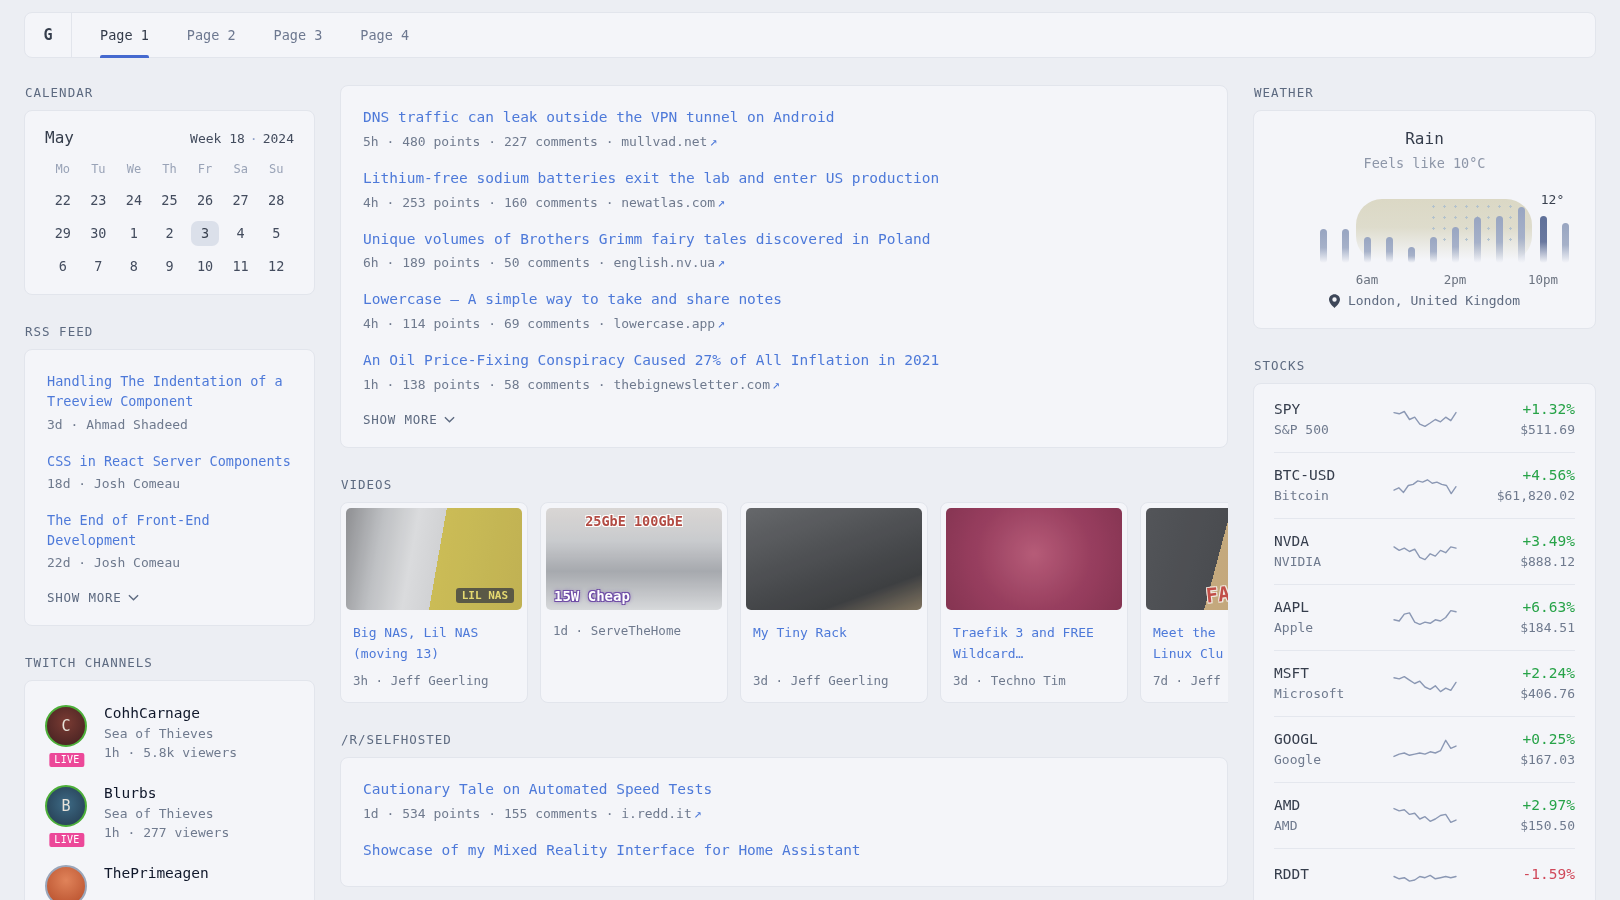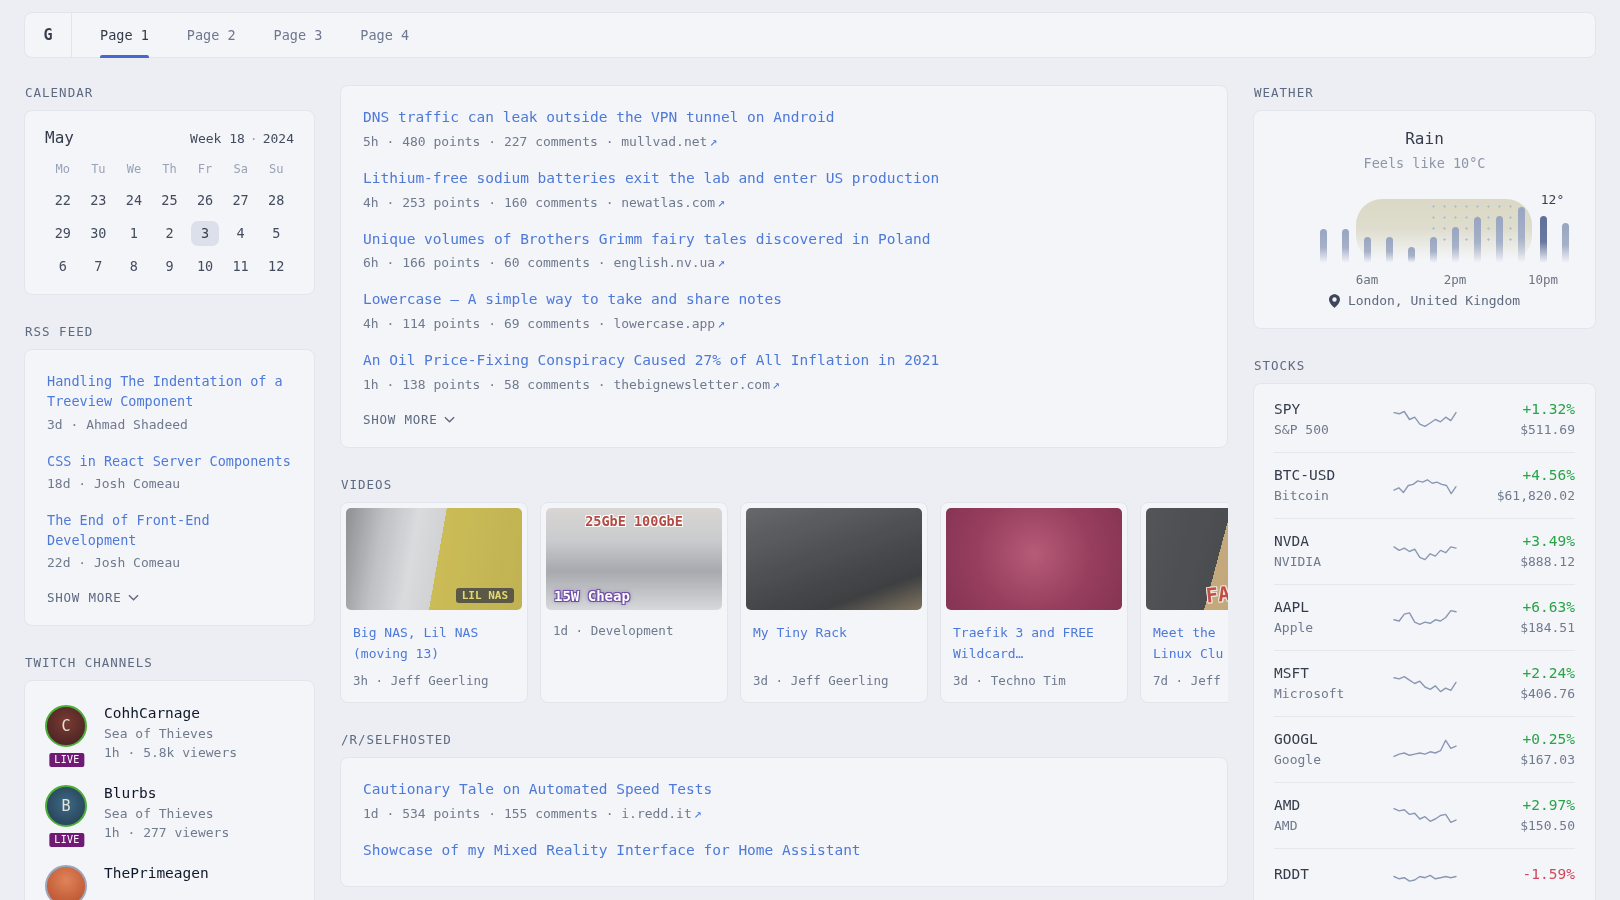--- a/index.html
+++ b/index.html
@@ -53,21 +53,21 @@
     letter-spacing:.06em; margin:20px 0 14px; cursor:pointer; }
 
   
   .twitch { padding:6px 20px; }
   .t-row { display:flex; gap:15px; margin:18px 0 22px; cursor:pointer; }
   .avatar-wrap { position:relative; width:44px; flex:0 0 44px; }
   .avatar { width:42px; height:42px; border-radius:50%; border:2px solid #9aa6ba;
     display:flex; align-items:center; justify-content:center; color:#e8e3da; font-size:15px; }
   .t-row.is-live .avatar { border-color:#4caf39; }
   .live-badge { position:absolute; left:50%; transform:translateX(-50%); bottom:-6px;
-    background:#701a75; color:#fff; font-size:10px; letter-spacing:.03em;
+    background:#ec4899; color:#fff; font-size:10px; letter-spacing:.03em;
     padding:1px 5px 2px; border-radius:4px; border:2px solid #f4f5f9; }
   .t-name { font-size:14.5px; color:#0f172a; margin-bottom:4px; }
   .t-cat, .t-meta { font-size:13px; color:#6f7a8e; line-height:1.45; }
 
   
   .vrow { display:flex; gap:12px; overflow:hidden; }
   .vcard { flex:0 0 188px; background:#f4f5f9; border:1px solid #e2e5ec; border-radius:8px; cursor:pointer; }
   .thumb { height:102px; margin:5px; border-radius:5px; position:relative; overflow:hidden;
     filter:saturate(.8) brightness(1.0); opacity:.92; }
   .vb { position:absolute; font-weight:bold; white-space:nowrap; }
@@ -271,21 +271,21 @@
               <div class="f-meta"><span>5h · 480 points · 227 comments · </span><span>mullvad.net</span><span class="arrow-glyph">↗</span></div>
             </div>
 
             <div class="f-item">
               <a class="f-title">Lithium-free sodium batteries exit the lab and enter US production</a>
               <div class="f-meta"><span>4h · 253 points · 160 comments · </span><span>newatlas.com</span><span class="arrow-glyph">↗</span></div>
             </div>
 
             <div class="f-item">
               <a class="f-title">Unique volumes of Brothers Grimm fairy tales discovered in Poland</a>
-              <div class="f-meta"><span>6h · 166 points · 60 comments · </span><span>english.nv.ua</span><span class="arrow-glyph">↗</span></div>
+              <div class="f-meta"><span>6h · 189 points · 50 comments · </span><span>english.nv.ua</span><span class="arrow-glyph">↗</span></div>
             </div>
 
             <div class="f-item">
               <a class="f-title">Lowercase – A simple way to take and share notes</a>
               <div class="f-meta"><span>4h · 114 points · 69 comments · </span><span>lowercase.app</span><span class="arrow-glyph">↗</span></div>
             </div>
 
             <div class="f-item">
               <a class="f-title">An Oil Price-Fixing Conspiracy Caused 27% of All Inflation in 2021</a>
               <div class="f-meta"><span>1h · 138 points · 58 comments · </span><span>thebignewsletter.com</span><span class="arrow-glyph">↗</span></div>
@@ -311,21 +311,21 @@
             </div>
             <div class="vtitle">Big NAS, Lil NAS (moving 13)</div>
             <div class="vmeta">3h · Jeff Geerling</div>
           </div>
 
           <div class="vcard">
             <div class="thumb th-switch">
               <span class="vb b1">25GbE 100GbE</span>
               <span class="vb b2">15W Cheap</span>
             </div>
-            <div class="vmeta">1d · Development</div>
+            <div class="vmeta">1d · ServeTheHome</div>
           </div>
 
           <div class="vcard">
             <div class="thumb th-rack">
               
               
             </div>
             <div class="vtitle">My Tiny Rack</div>
             <div class="vmeta">3d · Jeff Geerling</div>
           </div>

